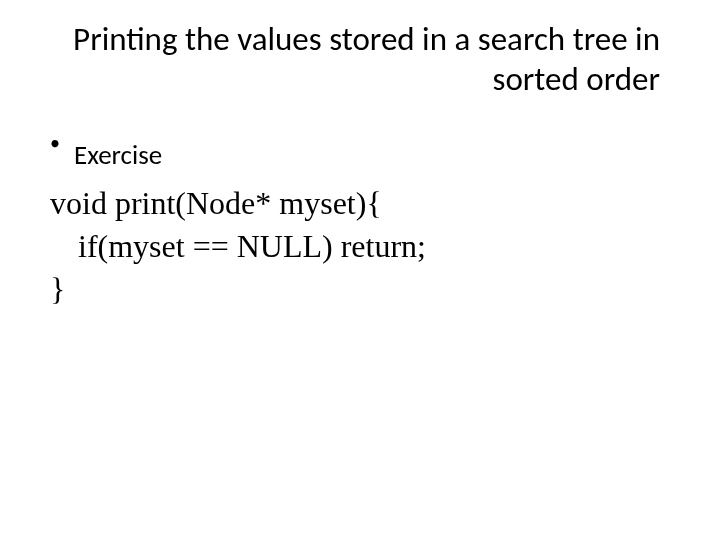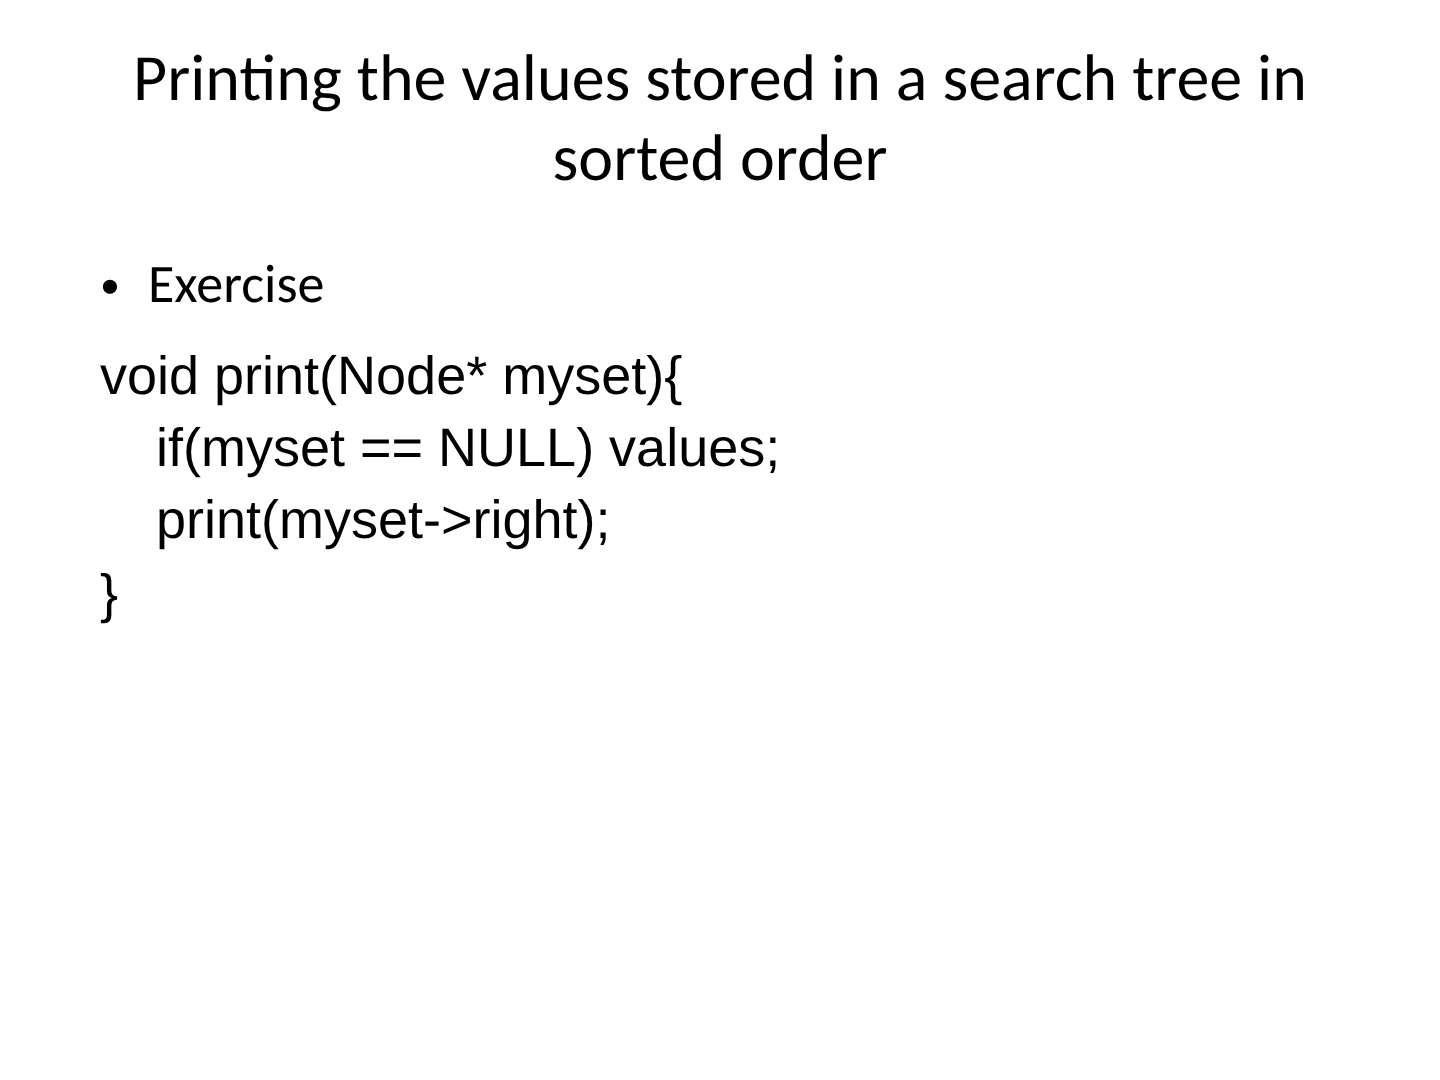--- a/index.html
+++ b/index.html
@@ -11,45 +11,46 @@
       width: 720px;
       height: 540px;
       background: #ffffff;
       font-family: Calibri, Arial, sans-serif;
       color: #000000;
       padding: 20px 50px 20px 50px;
       position: relative;
     }
     .title {
       font-size: 33px;
-      text-align: center;
+      text-align: right;
       line-height: 1.2;
       margin-bottom: 28px;
       font-weight: normal;
       padding: 0 10px;
     }
     .bullet-row {
       display: flex;
       align-items: flex-start;
       margin-bottom: 10px;
       padding-left: 0px;
     }
     .bullet {
       font-size: 20px;
       margin-right: 14px;
       line-height: 1.2;
       margin-top: 4px;
     }
     .bullet-text {
       font-size: 27px;
       line-height: 1.2;
+      margin-top: 12px;
     }
     .code-block {
-      font-family: Liberation Sans, sans-serif;
-      font-size: 27px;
+      font-family: Liberation Serif, serif;
+      font-size: 32px;
       line-height: 1.35;
       padding-left: 0px;
     }
     .code-line {
       white-space: pre;
     }
     .indent {
       padding-left: 28px;
     }
   </style>
@@ -58,16 +59,15 @@
 
 <h1 class="title">Printing the values stored in a search tree in sorted order</h1>
 
 <div class="bullet-row">
   <span class="bullet">•</span>
   <span class="bullet-text">Exercise</span>
 </div>
 
 <div class="code-block">
   <div class="code-line">void print(Node* myset){</div>
-  <div class="code-line indent">if(myset == NULL) values;</div>
-  <div class="code-line indent">print(myset-&gt;right);</div>
+  <div class="code-line indent">if(myset == NULL) return;</div>
   <div class="code-line">}</div>
 </div>
 
 </body></html>

